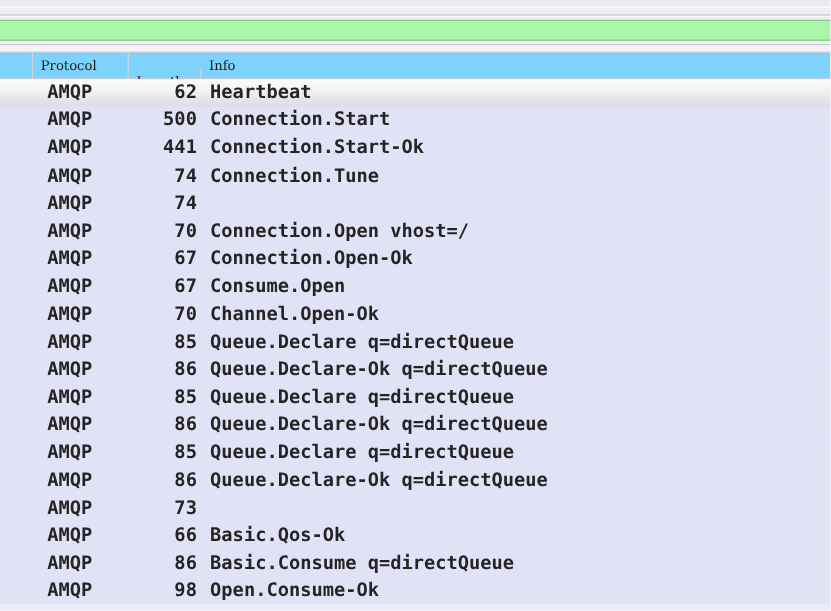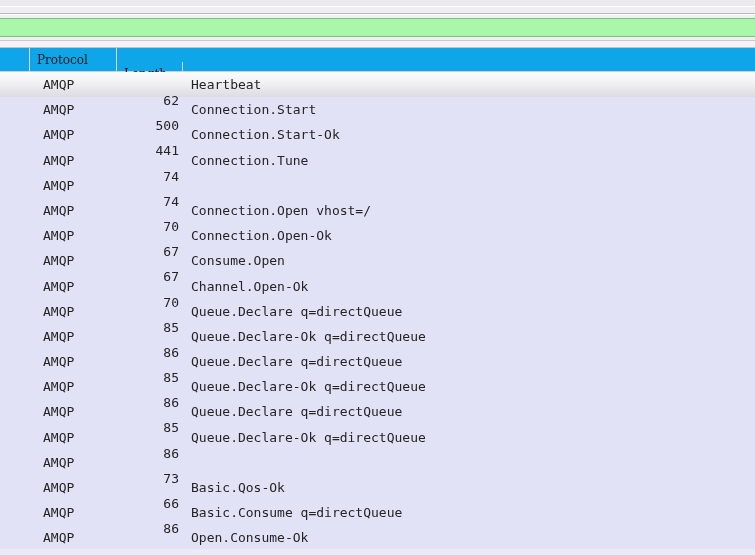--- a/index.html
+++ b/index.html
@@ -73,21 +73,21 @@
     border-bottom: 1px solid #c3c1ca;
     box-sizing: border-box;
   }
 
   
   .header-row {
     position: absolute;
     left: 0; top: 48px;
     width: 755px;
     height: 24px;
-    background: #0ea5e9;
+    background: #7dd3fc;
     border-bottom: 1px solid #cfcdd6;
     box-sizing: border-box;
     display: flex;
     align-items: center;
     font-family: "DejaVu Serif", "Liberation Serif", serif;
     font-size: 12px;
     color: #1a1a1a;
     white-space: nowrap;
   }
   .hcell {
@@ -107,28 +107,29 @@
   .list {
     position: absolute;
     left: 0; top: 72px;
     width: 755px;
     height: 483px;
     overflow: hidden;
     background: #e2e2f7;
   }
   .row {
     display: flex;
-    align-items: flex-start;
+    align-items: flex-end;
     height: 25.2px;
     font-family: "DejaVu Sans Mono", "Liberation Mono", monospace;
-    font-size: 13px;
+    font-size: 17px;
     color: #242424;
     background: #e2e2f7;
     white-space: nowrap;
     box-sizing: border-box;
+    font-weight: bold;
   }
   .row.selected {
     background: linear-gradient(to bottom,
                 #fbfbfc 0%, #f4f4f6 35%, #e6e6ea 72%, #dcdce2 100%);
   }
   .cell {
     box-sizing: border-box;
     height: 25.2px;
     line-height: 25.2px;
     overflow: hidden;
@@ -169,20 +170,21 @@
   <div class="green-bar-wrap">
     <div class="green-bar" title=""></div>
   </div>
 
   <div class="sep"></div>
 
   <div class="header-row">
     <div class="hcell h-no"></div>
     <div class="hcell h-proto">Protocol</div>
     <div class="hcell h-len">Length</div>
+    <div class="hcell h-info">Info</div>
   </div>
 
   <div class="list" id="packet-list">
       <div class="row selected">
         <div class="cell c-no"></div>
         <div class="cell c-proto">AMQP</div>
         <div class="cell c-len">62</div>
         <div class="cell c-info">Heartbeat</div>
       </div>
       <div class="row">

